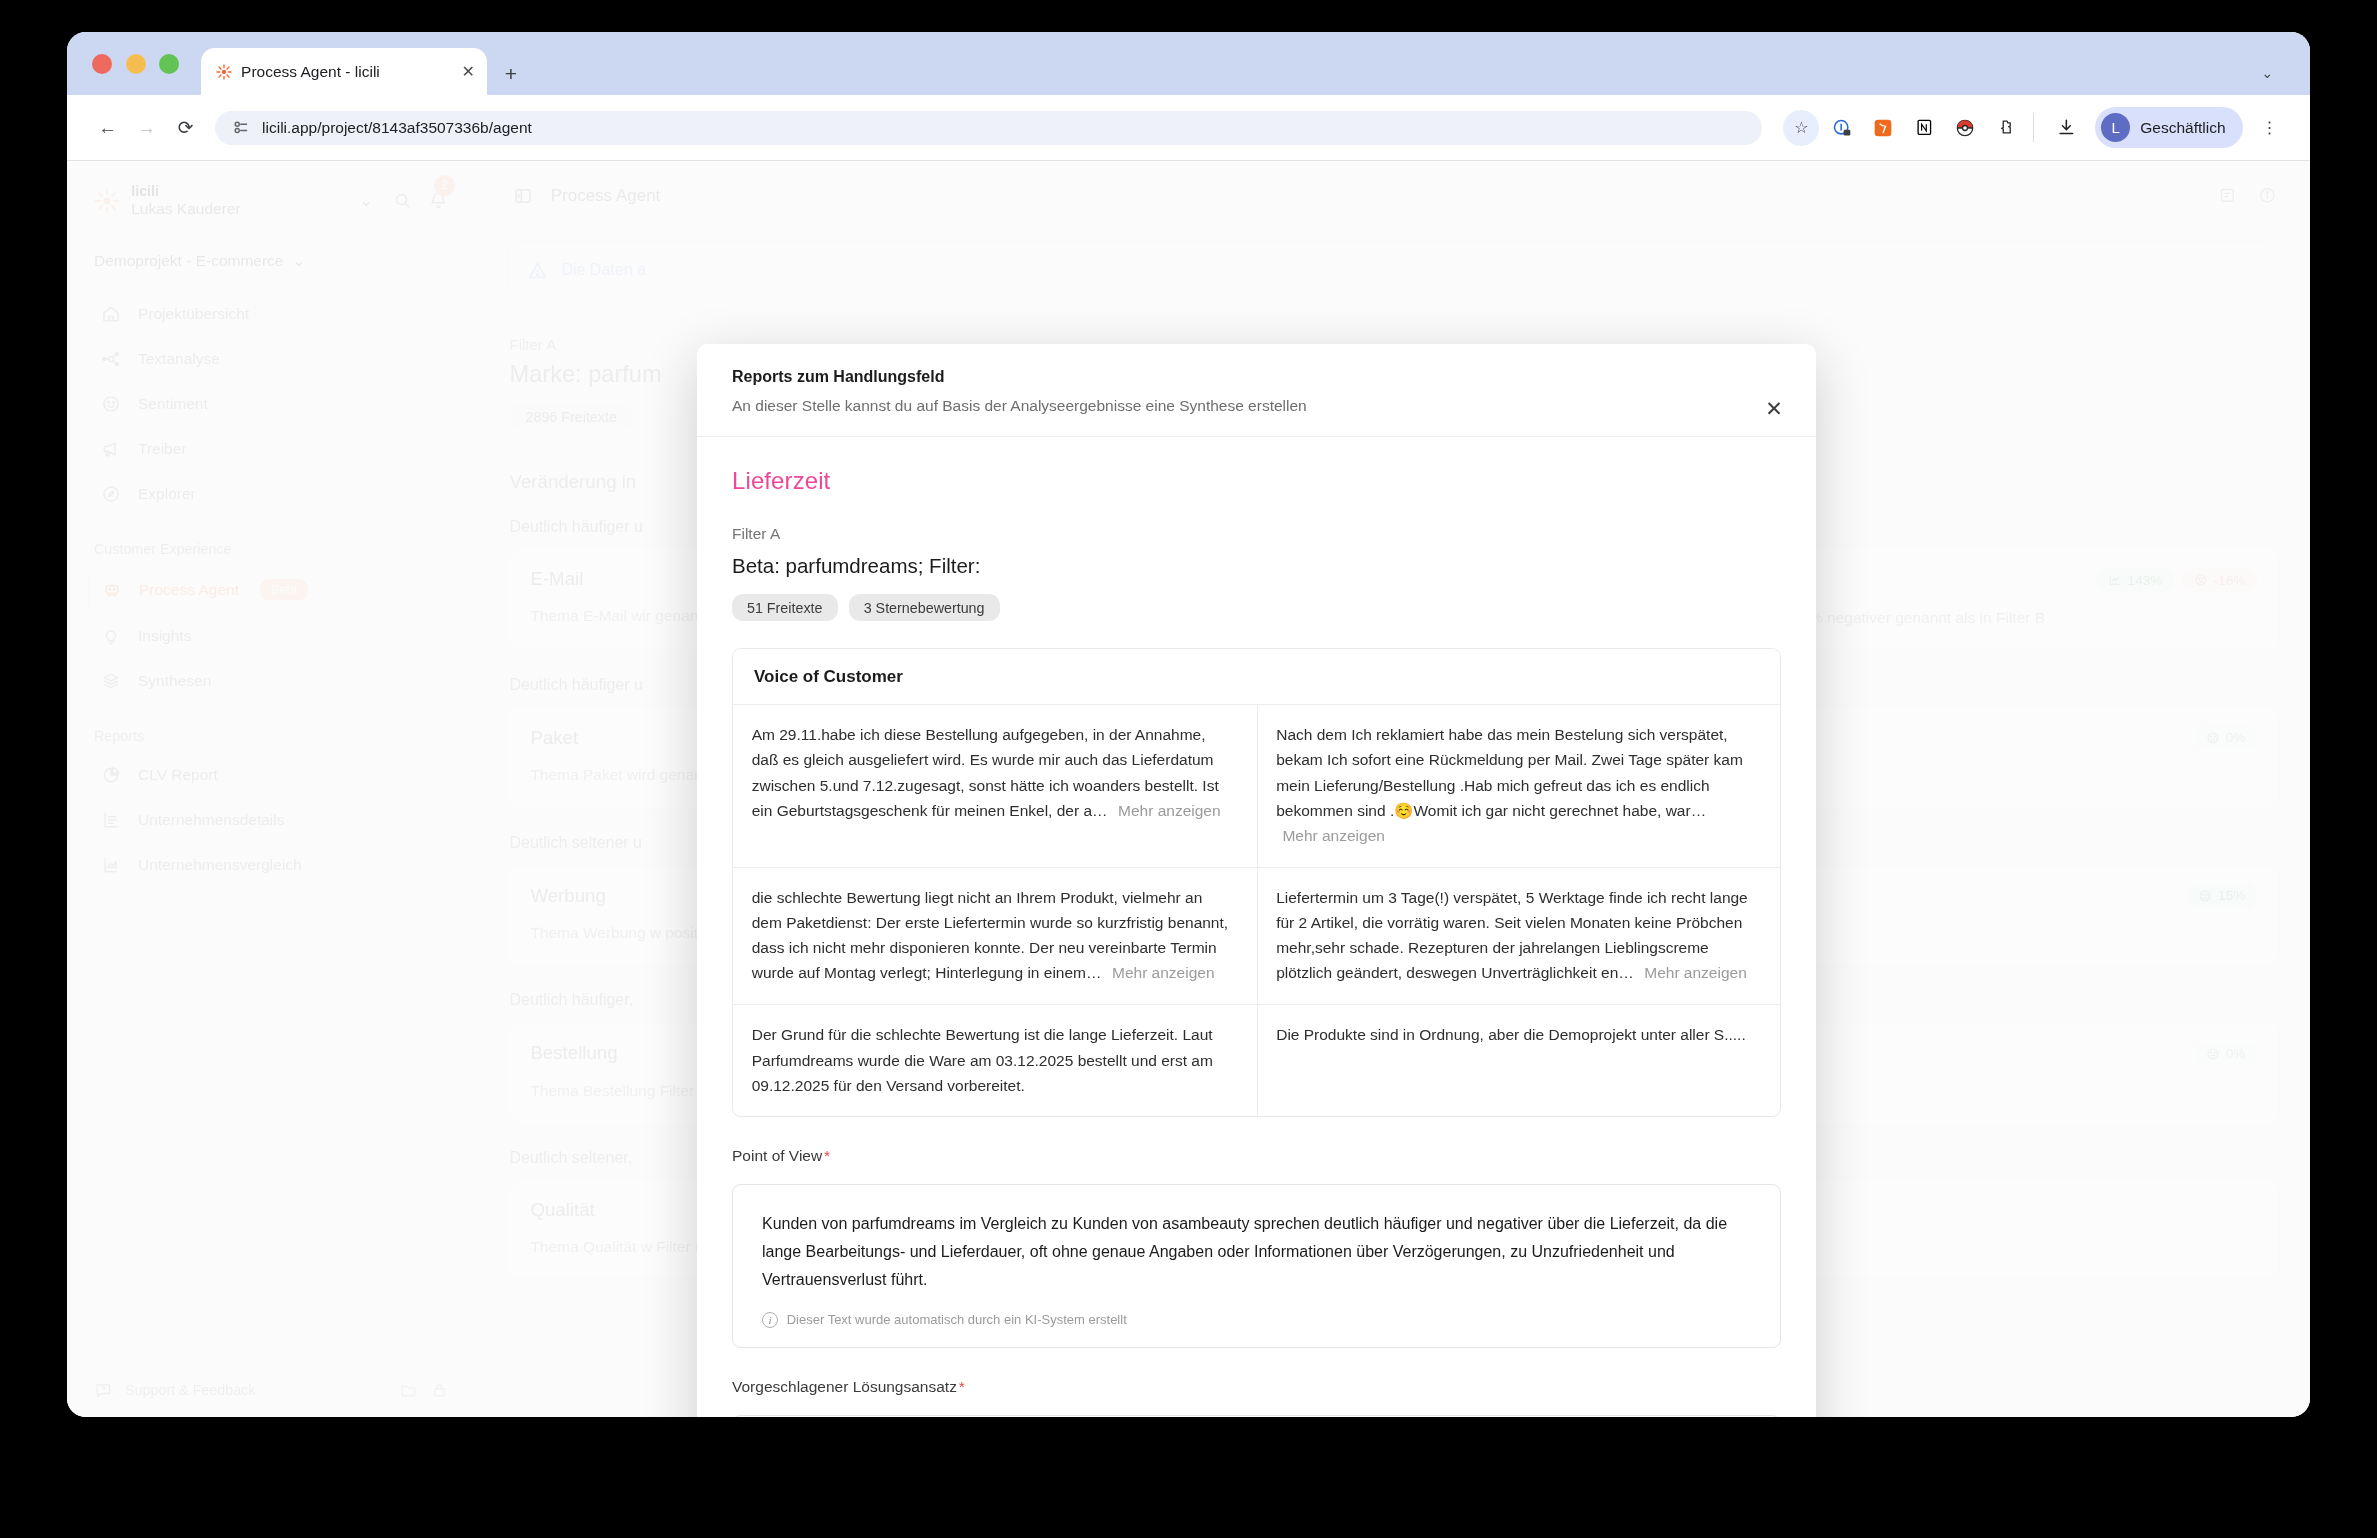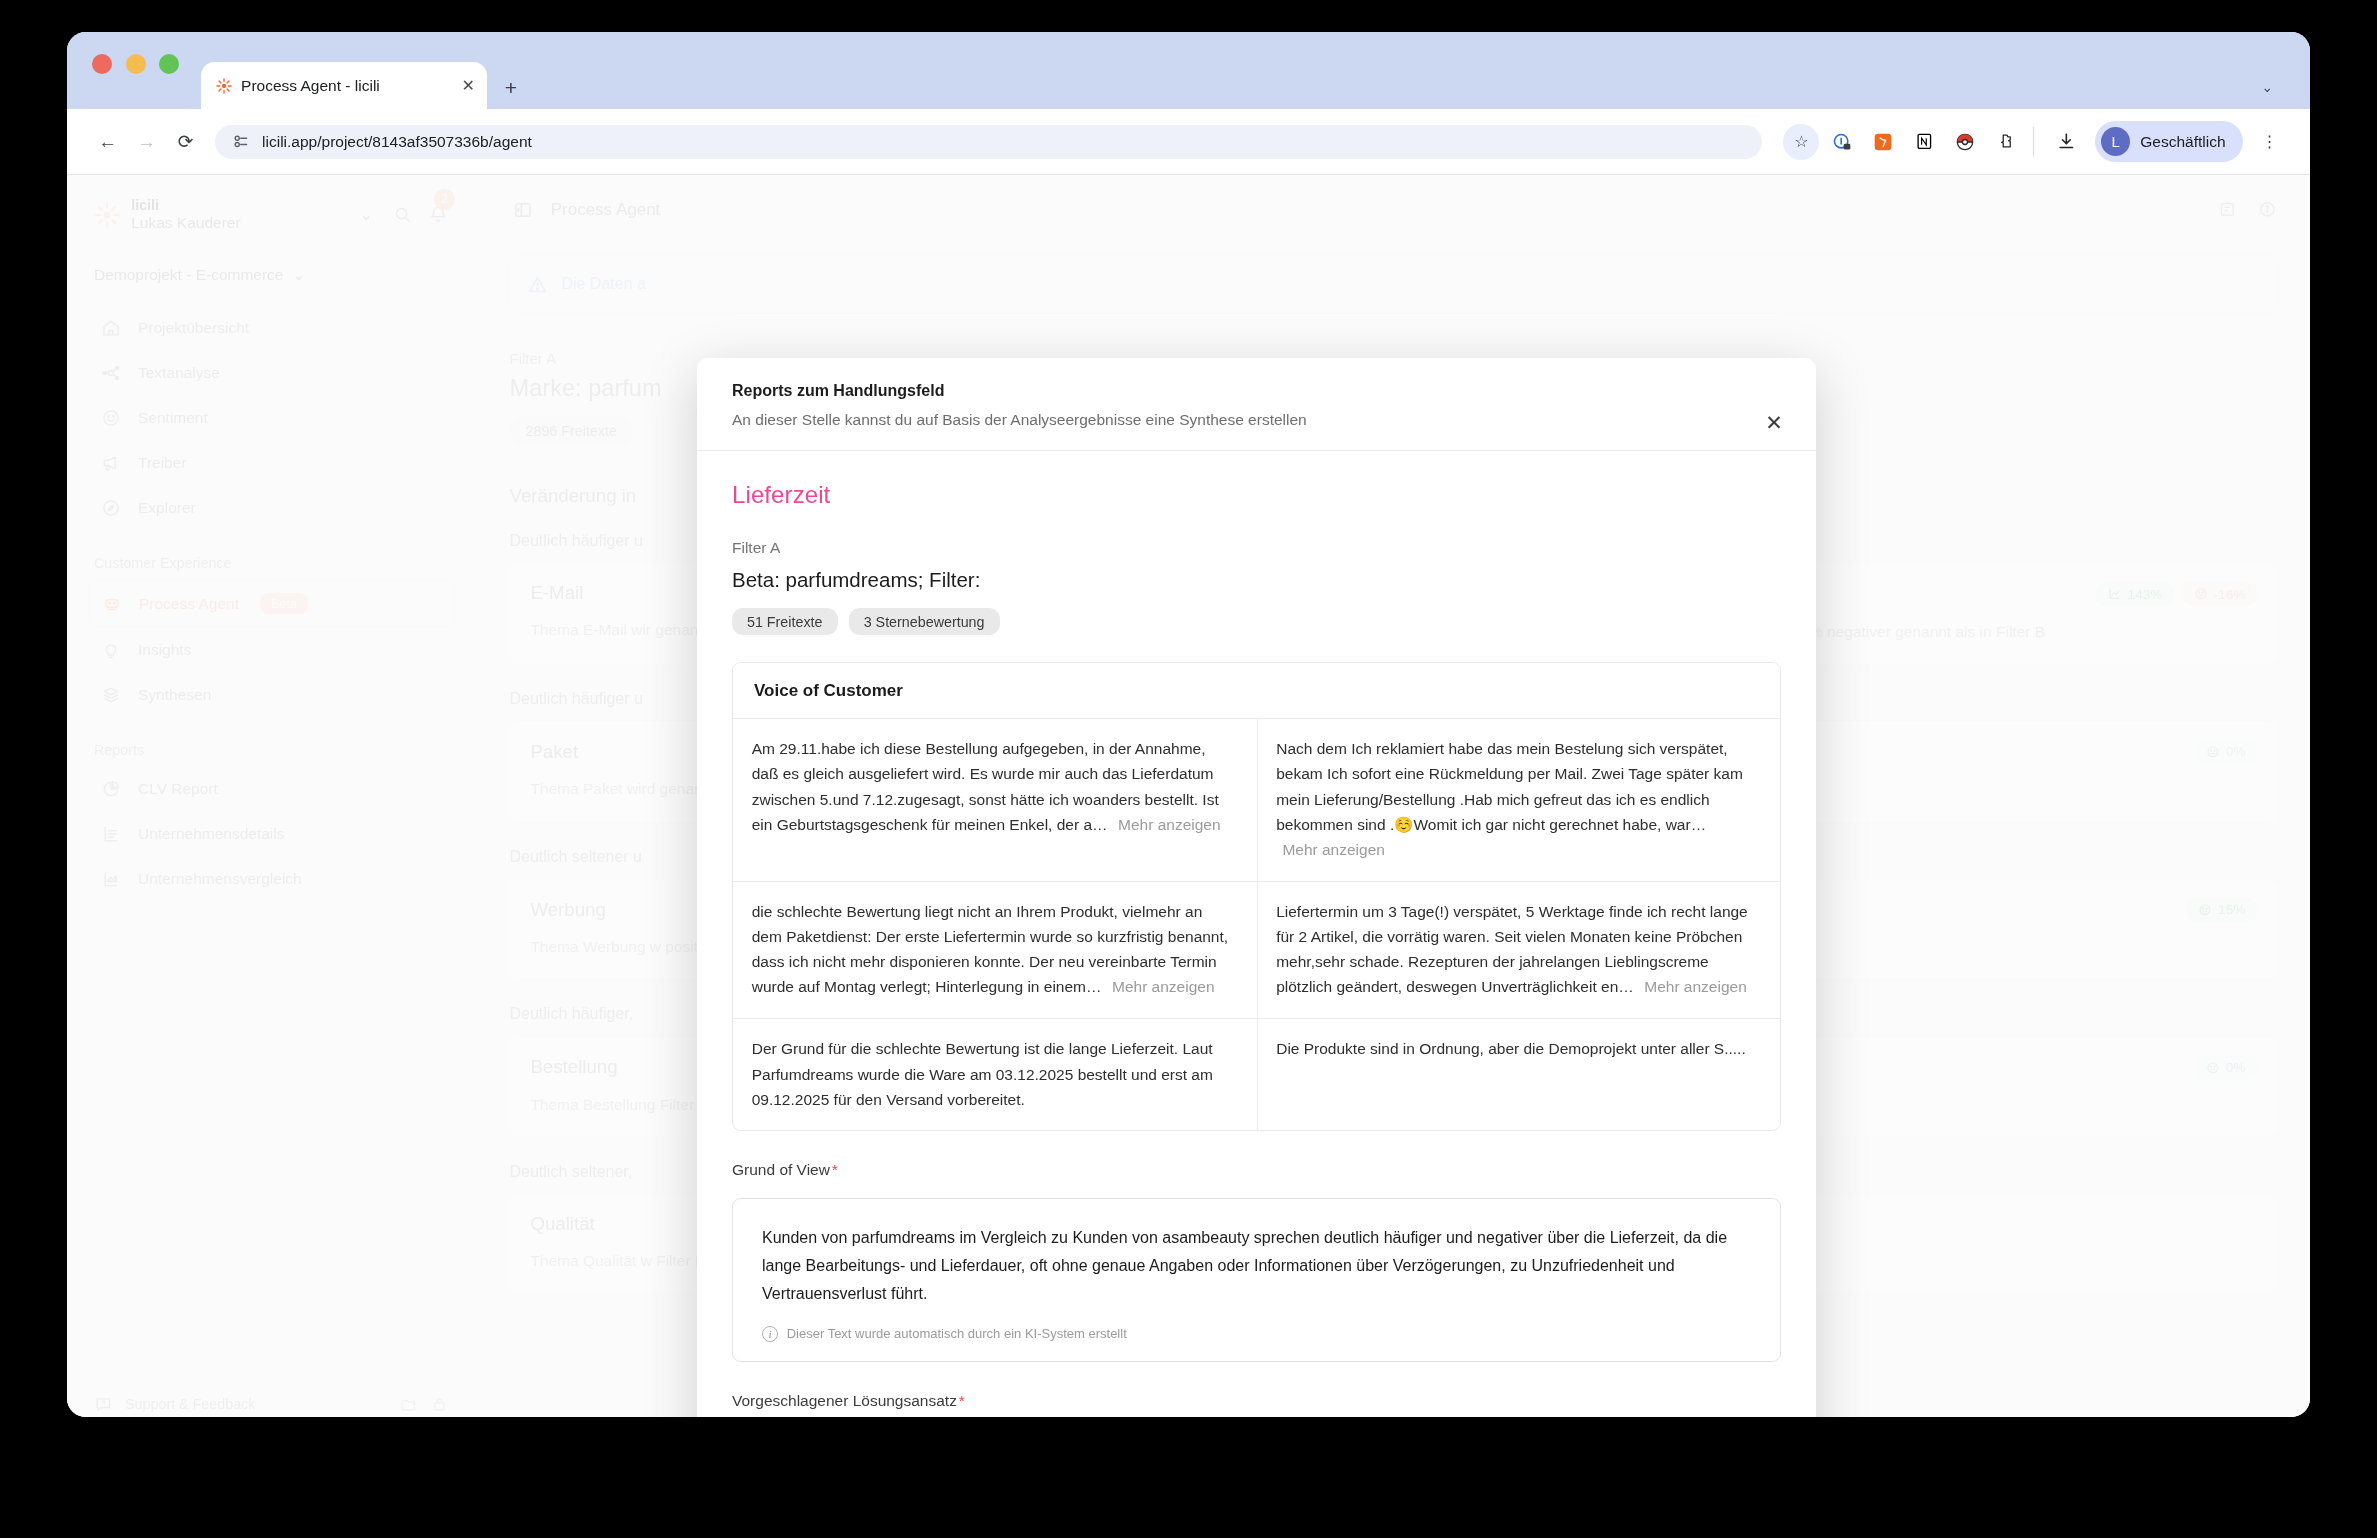--- a/index.html
+++ b/index.html
@@ -17,21 +17,21 @@
     width: 2243px; height: 1385px;
     background: #ffffff;
     border-radius: 18.7px;
     overflow: hidden;
     box-shadow: 0 10px 37px rgba(0,0,0,.55);
   }
 
   
   #tab-strip {
     position: relative;
-    height: 77px;
+    height: 63px;
     background: #ccd8f2;
     display: flex; align-items: flex-end;
     padding-left: 22.4px;
   }
   .traffic-lights { display: flex; gap: 13.7px; align-items: center;
     position: absolute; left: 25px; top: 22.4px; }
   .tl { width: 20px; height: 20px; border-radius: 50%; }
   .tl.red    { background: #ee6a5f; }
   .tl.yellow { background: #f5bd4f; }
   .tl.green  { background: #61c454; }
@@ -776,21 +776,21 @@
             <div class="voc-cell">
               <span>Der Grund für die schlechte Bewertung ist die lange Lieferzeit. Laut Parfumdreams wurde die Ware am 03.12.2025 bestellt und erst am 09.12.2025 für den Versand vorbereitet.</span>
             </div>
             <div class="voc-cell">
               <span>Die Produkte sind in Ordnung, aber die Demoprojekt unter aller S.....</span>
             </div>
           </div>
         </div>
 
         <div class="field-label">
-          <span>Grund of View</span><span class="req">*</span>
+          <span>Point of View</span><span class="req">*</span>
         </div>
         <div class="field-box">
           <div class="field-text">Kunden von parfumdreams im Vergleich zu Kunden von asambeauty sprechen deutlich häufiger und negativer über die Lieferzeit, da die lange Bearbeitungs- und Lieferdauer, oft ohne genaue Angaben oder Informationen über Verzögerungen, zu Unzufriedenheit und Vertrauensverlust führt.</div>
           <div class="ai-note">
             <span class="info-ico">i</span>
             <span>Dieser Text wurde automatisch durch ein KI-System erstellt</span>
           </div>
         </div>
 
         <div class="field-label">

